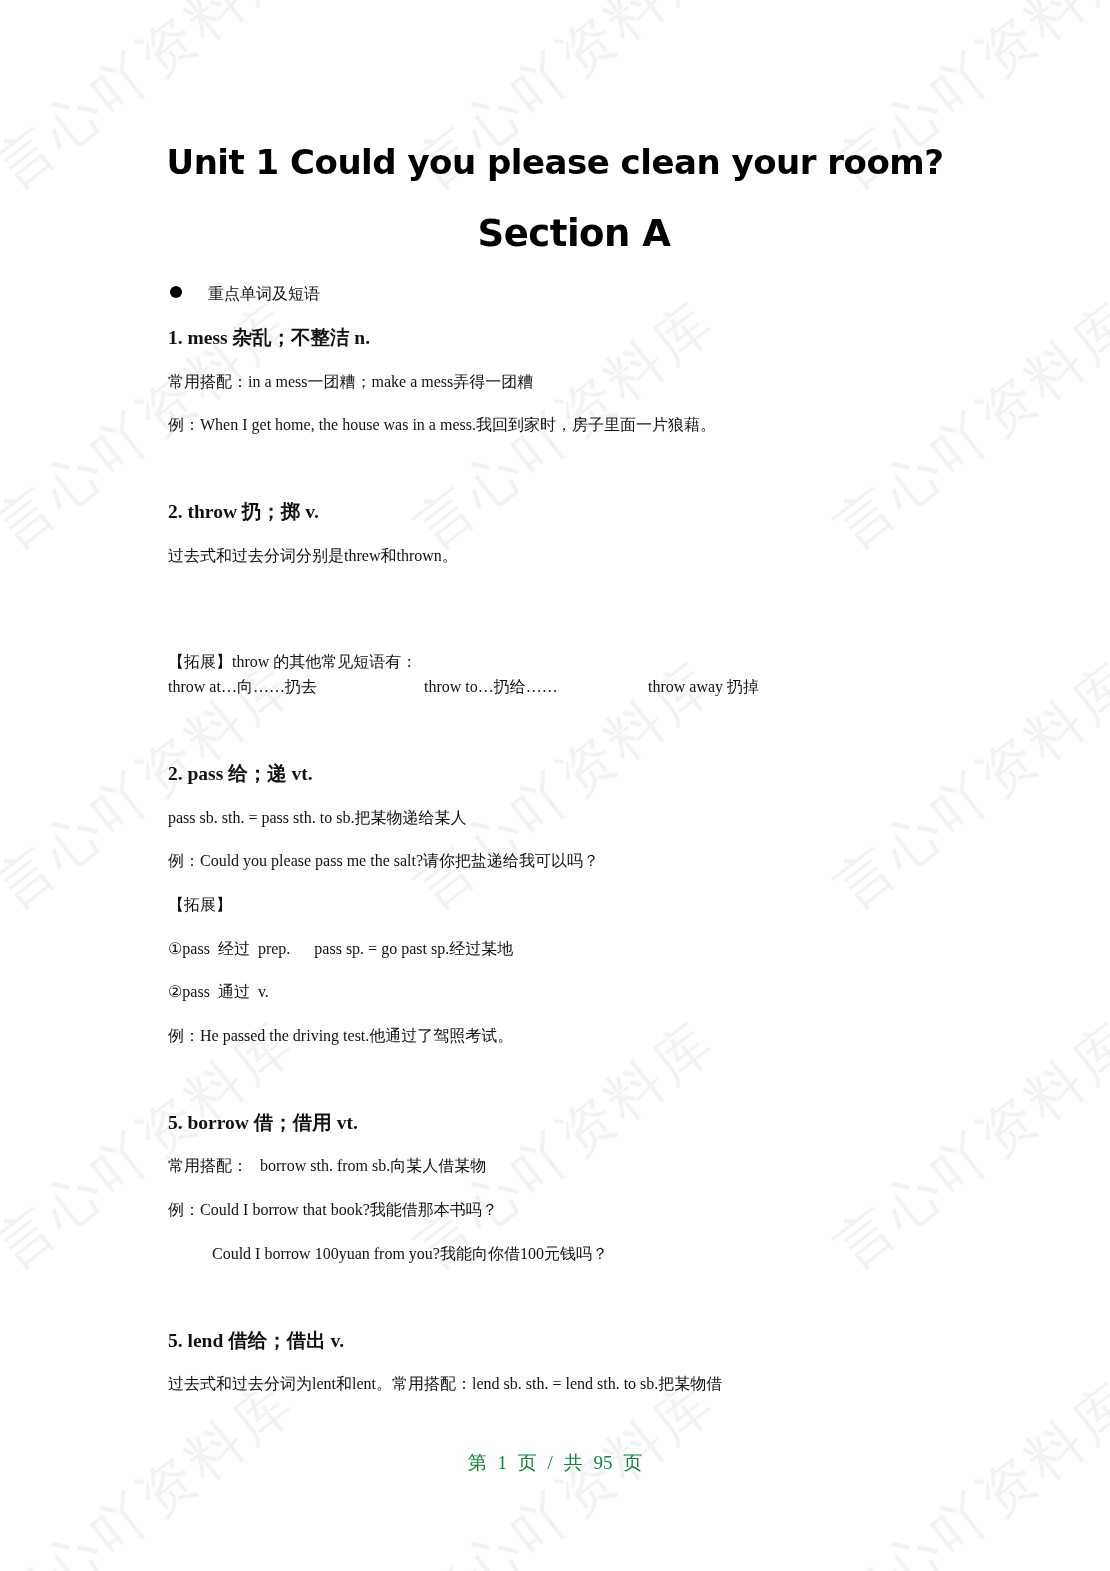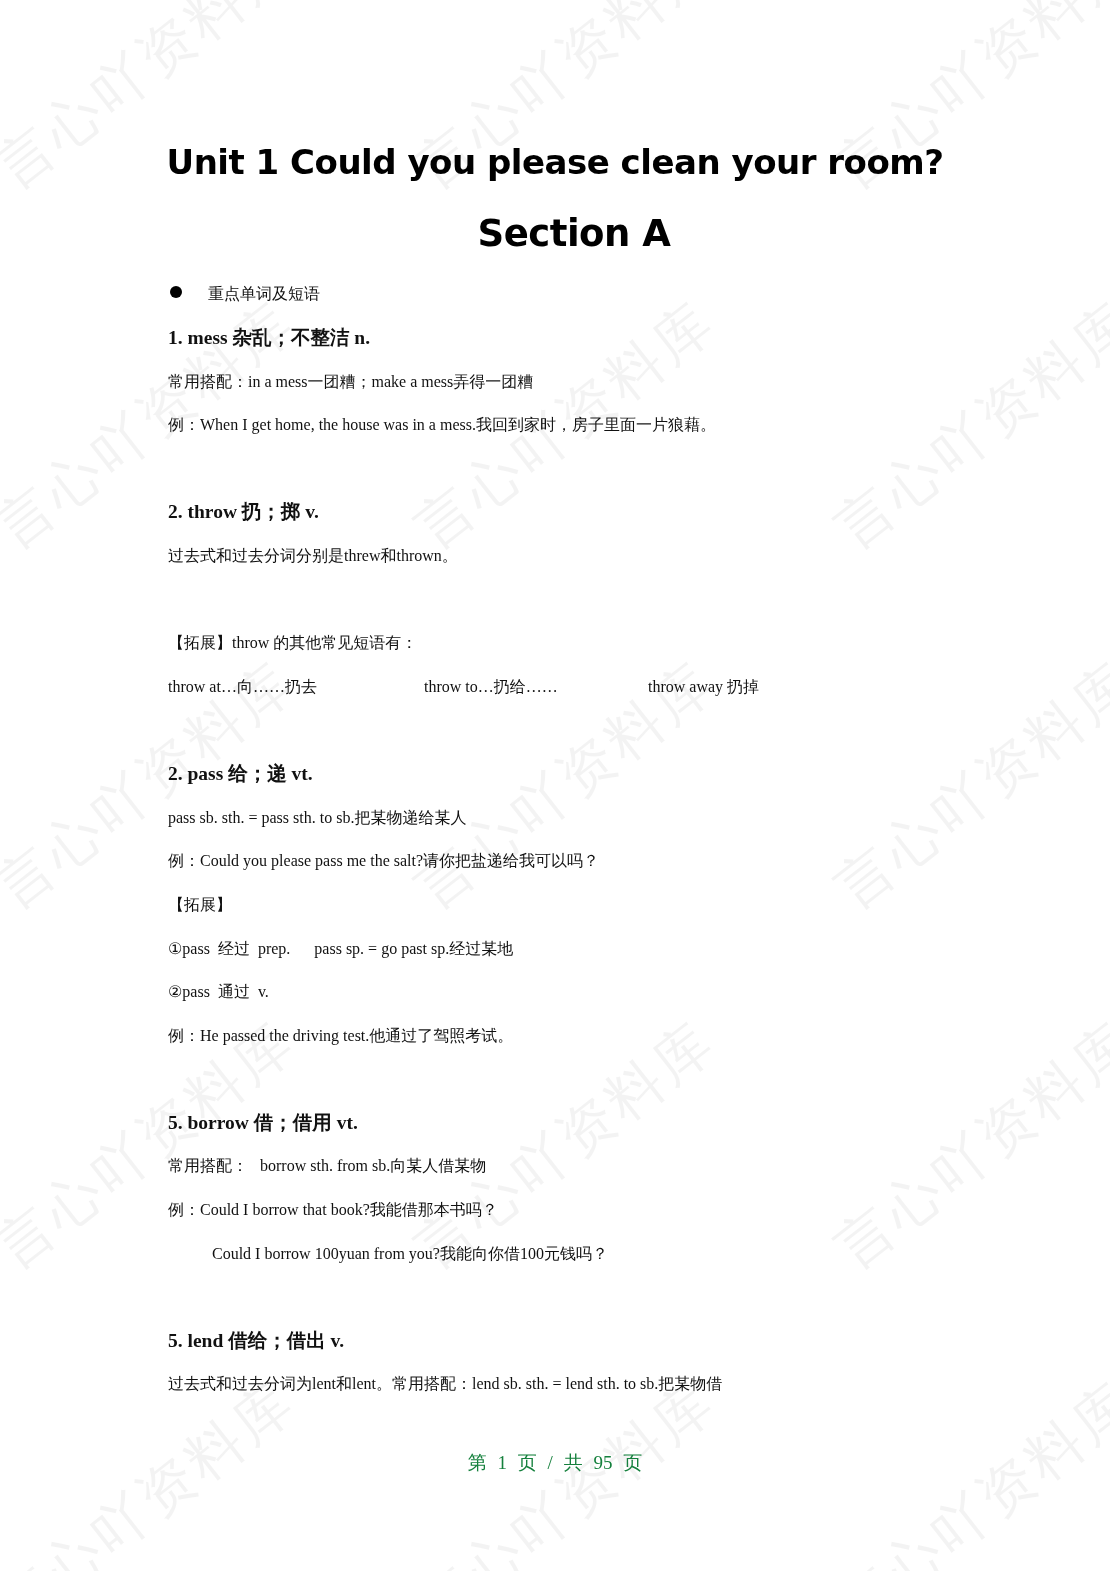--- a/index.html
+++ b/index.html
@@ -60,21 +60,21 @@
     <div class="line" style="top:280px">
       <span class="bullet-dot"></span><span>重点单词及短语</span>
     </div>
 
     <div class="line head" style="top:324px">1. mess  杂乱；不整洁  n.</div>
     <div class="line" style="top:368px">常用搭配：in a mess一团糟；make a mess弄得一团糟</div>
     <div class="line" style="top:411px">例：When I get home, the house was in a mess.我回到家时，房子里面一片狼藉。</div>
 
     <div class="line head" style="top:498px">2. throw  扔；掷  v.</div>
     <div class="line" style="top:542px">过去式和过去分词分别是threw和thrown。</div>
-    <div class="line" style="top:629px">【拓展】throw  的其他常见短语有：</div>
+    <div class="line" style="top:648px">【拓展】throw  的其他常见短语有：</div>
     <div class="line" style="top:673px;left:168px">throw at…向……扔去</div>
     <div class="line" style="top:673px;left:424px">throw to…扔给……</div>
     <div class="line" style="top:673px;left:648px">throw away  扔掉</div>
 
     <div class="line head" style="top:760px">2. pass  给；递  vt.</div>
     <div class="line" style="top:804px">pass sb. sth. = pass sth. to sb.把某物递给某人</div>
     <div class="line" style="top:847px">例：Could you please pass me the salt?请你把盐递给我可以吗？</div>
     <div class="line" style="top:891px">【拓展】</div>
     <div class="line" style="top:935px;white-space:pre">①pass  经过  prep.      pass sp. = go past sp.经过某地</div>
     <div class="line" style="top:978px;white-space:pre">②pass  通过  v.</div>

